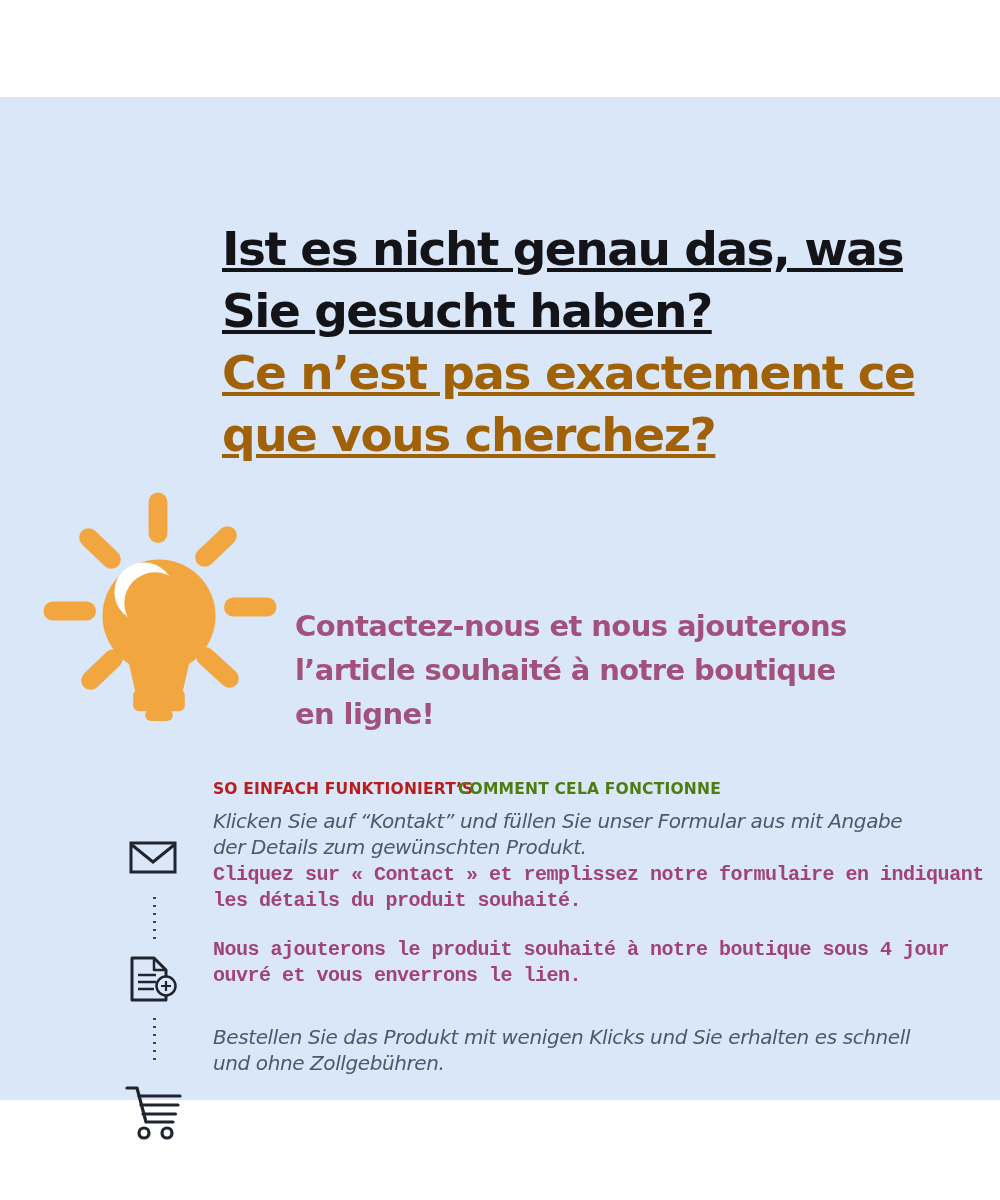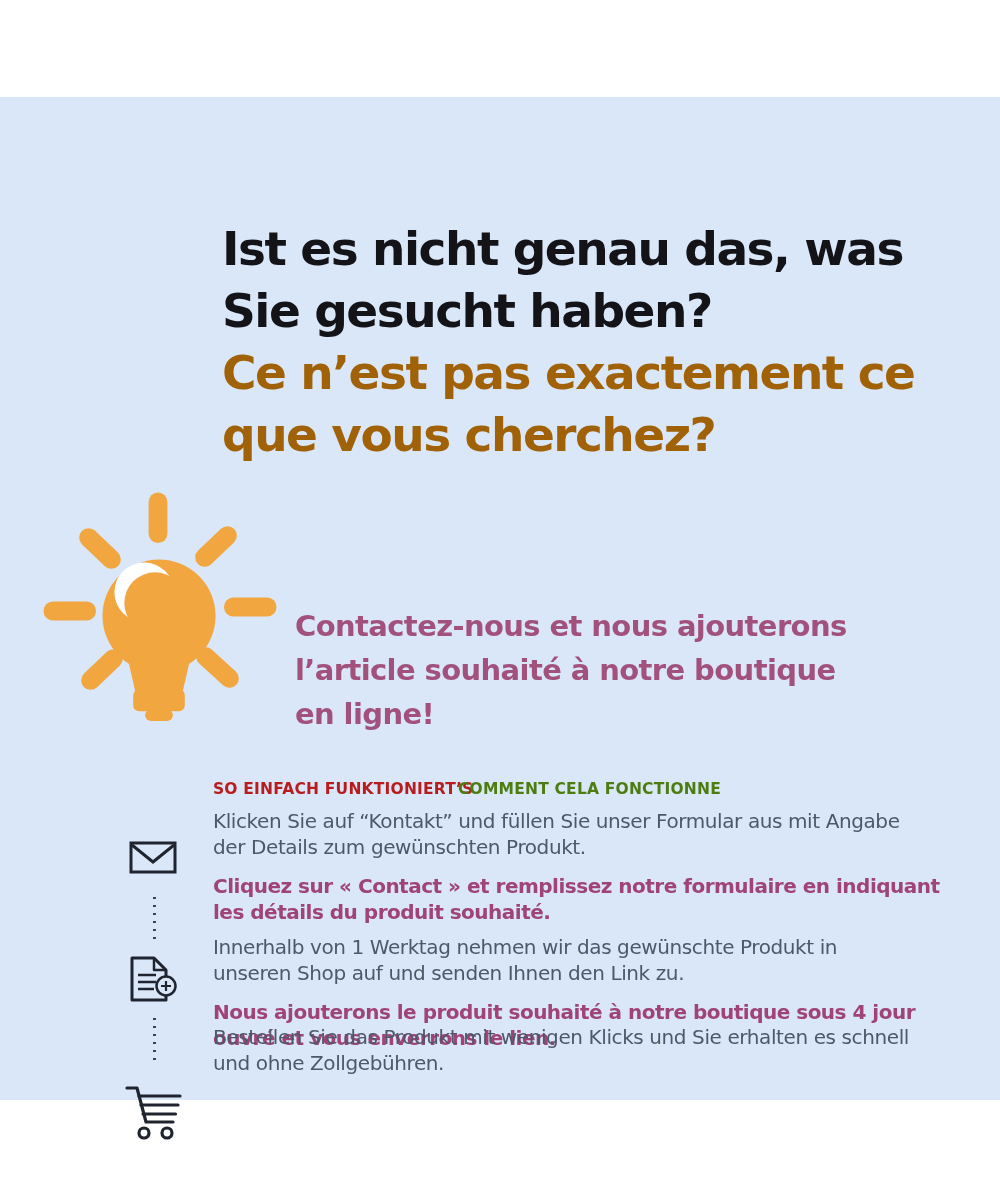--- a/index.html
+++ b/index.html
@@ -6,21 +6,21 @@
   .canvas{
     position:relative;width:1000px;height:1200px;background:#ffffff;
     font-family:"DejaVu Sans", sans-serif;overflow:hidden;
   }
   .panel{
     position:absolute;left:0;top:97px;width:1000px;height:1003px;
     background:#d9e7f9;
   }
   .title{
     position:absolute;left:222px;margin:0;white-space:pre;
-    font-size:47px;font-weight:700;line-height:62px;letter-spacing:-1.5px;
+    font-size:47px;font-weight:700;line-height:62px;letter-spacing:-1.5px;text-decoration:underline;
   }
   .title-de{top:121px;color:#131318;}
   .title-fr{top:245px;color:#a16207;}
   .subtitle{
     position:absolute;left:295px;margin:0;white-space:pre;
     font-size:29px;font-weight:700;line-height:44px;letter-spacing:-0.6px;
   }
   .subtitle-de{top:378px;color:#1d1f2a;}
   .subtitle-fr{top:507px;color:#a2517c;}
   .bulb{position:absolute;left:42px;top:392px;width:238px;height:238px;}
@@ -28,22 +28,22 @@
     position:absolute;top:682px;margin:0;white-space:pre;
     font-size:15.5px;font-weight:700;letter-spacing:0.2px;line-height:20px;
   }
   .how-de{left:213px;color:#b91c1c;}
   .how-fr{left:458px;color:#4d7c0f;}
   .step{position:absolute;left:213px;width:787px;}
   .step-1{top:712px;}
   .step-2{top:838px;}
   .step-3{top:928px;}
   .step p{margin:0;white-space:pre;font-size:20px;line-height:25.5px;}
-  .step .de{color:#4e586b;font-weight:400;letter-spacing:-0.4px;}
-  .step .fr{color:#a04377;font-weight:700;letter-spacing:-0.5px;margin-top:14px;}
+  .step .de{color:#4e586b;font-weight:400;letter-spacing:-0.4px;font-style:italic;}
+  .step .fr{color:#a04377;font-weight:700;letter-spacing:-0.5px;margin-top:2px;font-family:Liberation Mono, monospace;}
   .icon{position:absolute;}
   .icon-envelope{left:129px;top:744px;}
   .icon-document{left:128px;top:859px;}
   .icon-cart{left:123px;top:987px;}
   .dotted{
     position:absolute;left:153px;width:3px;height:42px;
     background-image:repeating-linear-gradient(to bottom,#3c4352 0 2.5px,transparent 2.5px 8px);
   }
   .dotted-1{top:800px;}
   .dotted-2{top:921px;}
@@ -121,22 +121,20 @@
     </div>
 
     <div class="step step-1">
       <p class="de">Klicken Sie auf “Kontakt” und füllen Sie unser Formular aus mit Angabe
 der Details zum gewünschten Produkt.</p>
       <p class="fr">Cliquez sur « Contact » et remplissez notre formulaire en indiquant
 les détails du produit souhaité.</p>
     </div>
 
     <div class="step step-2">
-      <p class="de">Innerhalb von 1 Werktag nehmen wir das gewünschte Produkt in
-unseren Shop auf und senden Ihnen den Link zu.</p>
       <p class="fr">Nous ajouterons le produit souhaité à notre boutique sous 4 jour
 ouvré et vous enverrons le lien.</p>
     </div>
 
     <div class="step step-3">
       <p class="de">Bestellen Sie das Produkt mit wenigen Klicks und Sie erhalten es schnell
 und ohne Zollgebühren.</p>
     </div>
 
   </section>

